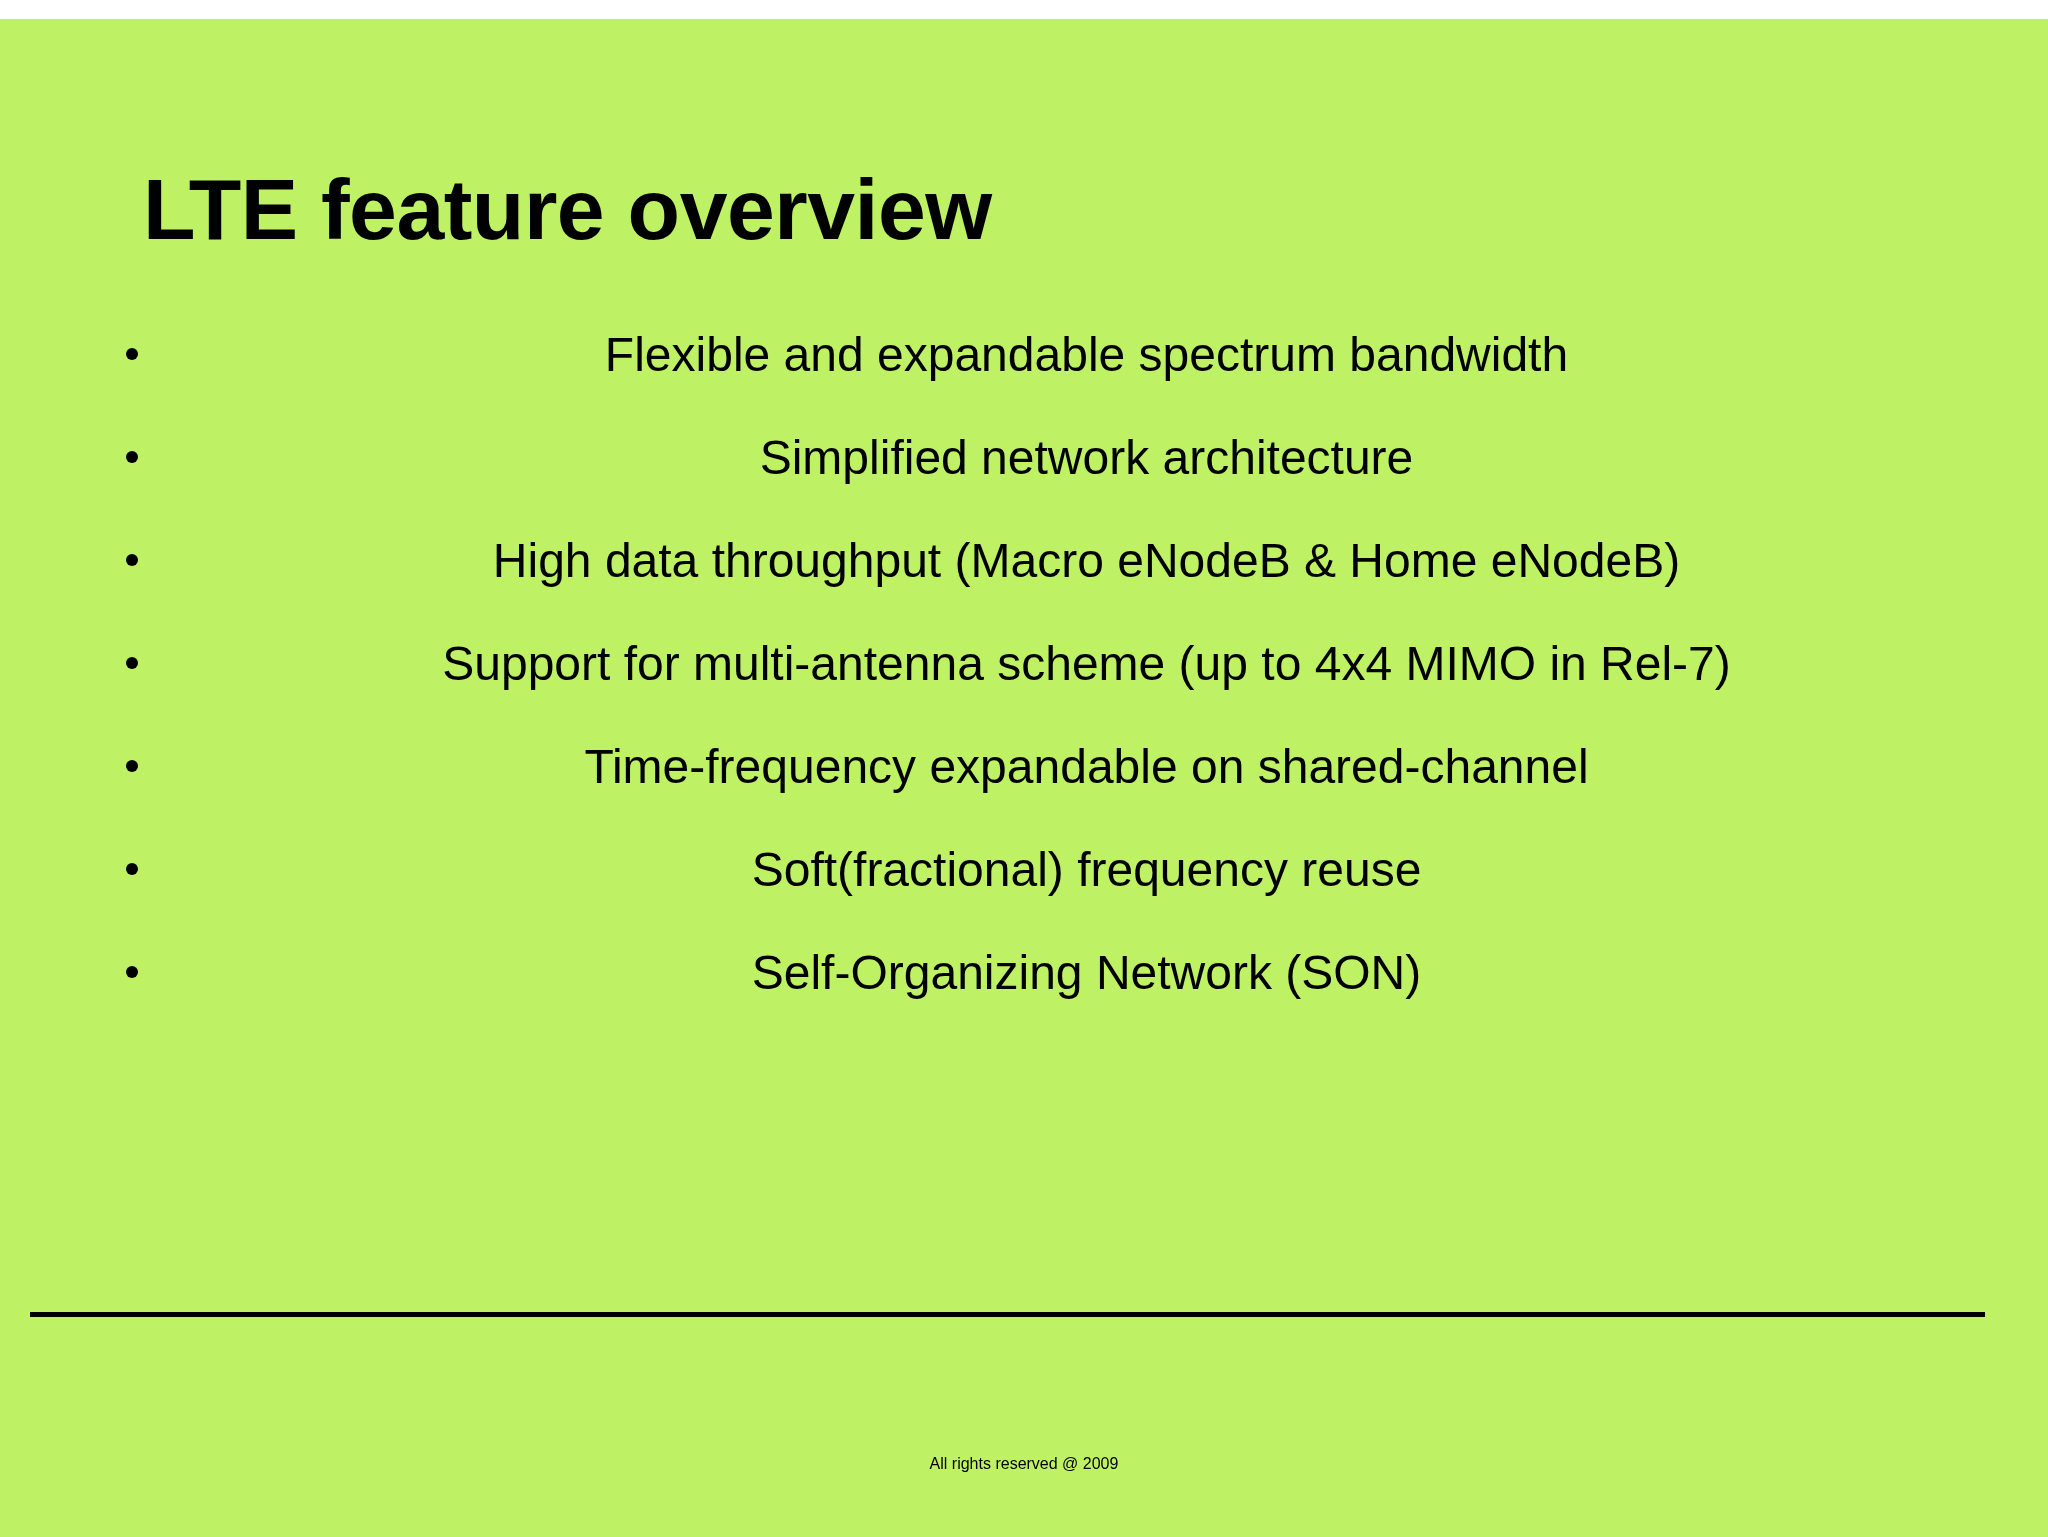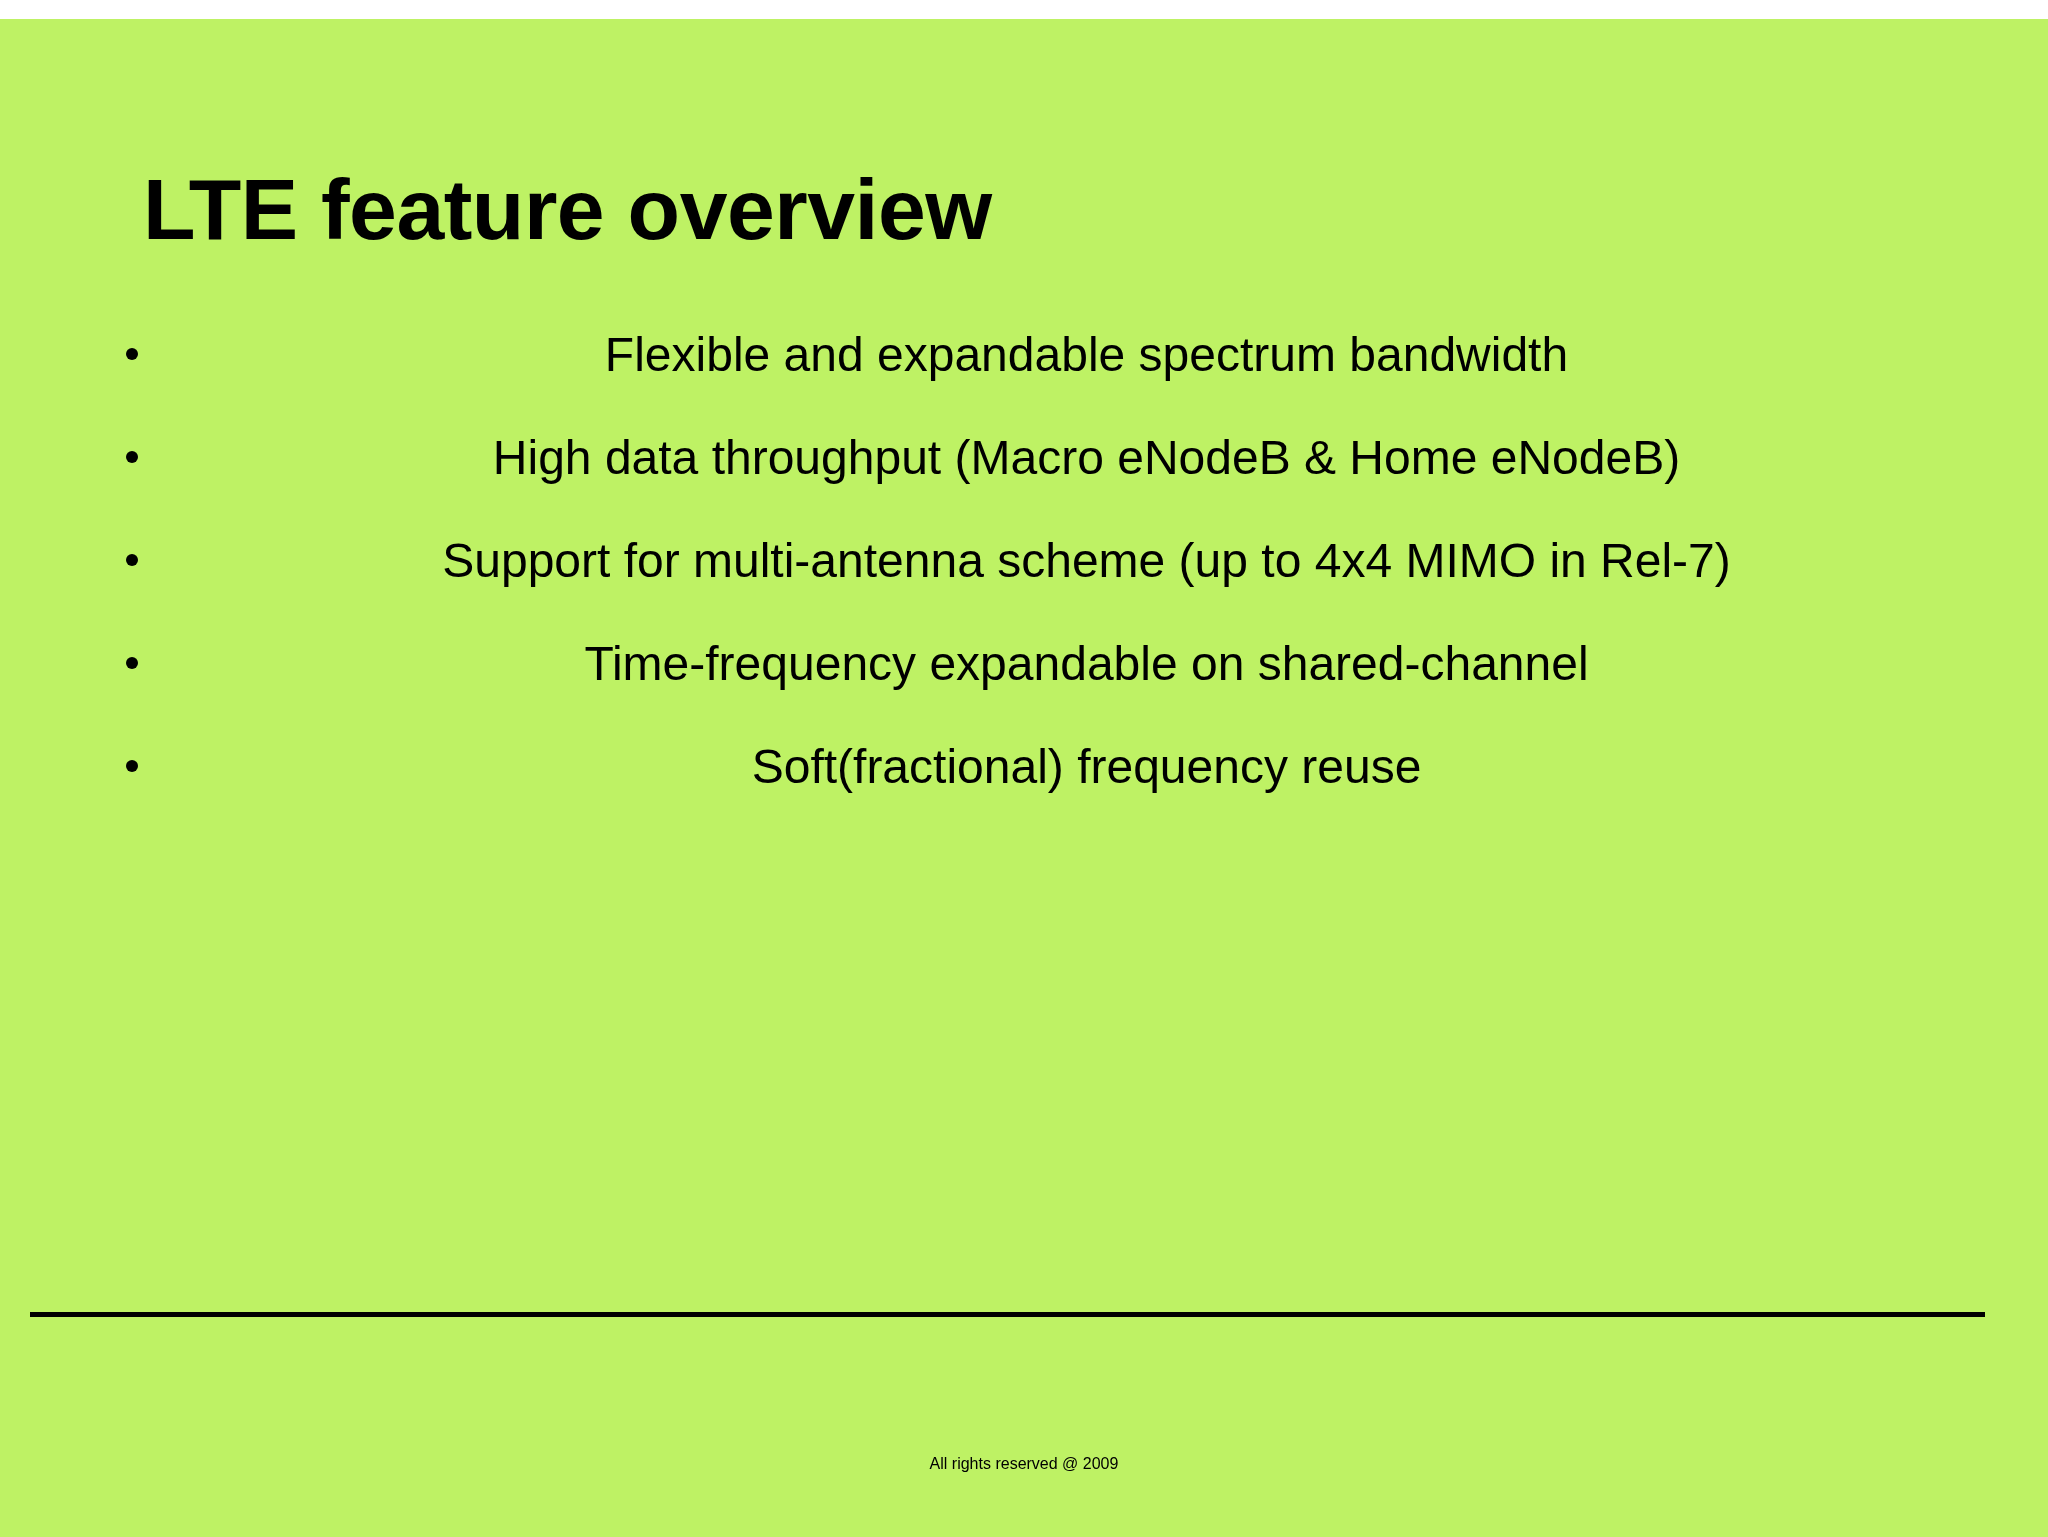--- a/index.html
+++ b/index.html
@@ -97,20 +97,24 @@
 
   <h1 class="slide-title">LTE feature overview</h1>
 
   <ul class="bullet-list">
 
     <li class="bullet-item">
       <span class="bullet-dot"></span>
       <span class="bullet-text">Flexible and expandable spectrum bandwidth</span>
     </li>
 
+    <li class="bullet-item">
+      <span class="bullet-dot"></span>
+      <span class="bullet-text">Simplified network architecture</span>
+    </li>
 
     <li class="bullet-item">
       <span class="bullet-dot"></span>
       <span class="bullet-text">High data throughput (Macro eNodeB &amp; Home eNodeB)</span>
     </li>
 
     <li class="bullet-item">
       <span class="bullet-dot"></span>
       <span class="bullet-text">Support for multi-antenna scheme (up to 4x4 MIMO in Rel-7)</span>
     </li>
@@ -118,20 +122,24 @@
     <li class="bullet-item">
       <span class="bullet-dot"></span>
       <span class="bullet-text">Time-frequency expandable on shared-channel</span>
     </li>
 
     <li class="bullet-item">
       <span class="bullet-dot"></span>
       <span class="bullet-text">Soft(fractional) frequency reuse</span>
     </li>
 
+    <li class="bullet-item">
+      <span class="bullet-dot"></span>
+      <span class="bullet-text">Self-Organizing Network (SON)</span>
+    </li>
 
   </ul>
 
   <div class="footer-rule"></div>
 
   <div class="footer-note">All rights reserved @ 2009</div>
 
 </div>
 
 </body></html>

